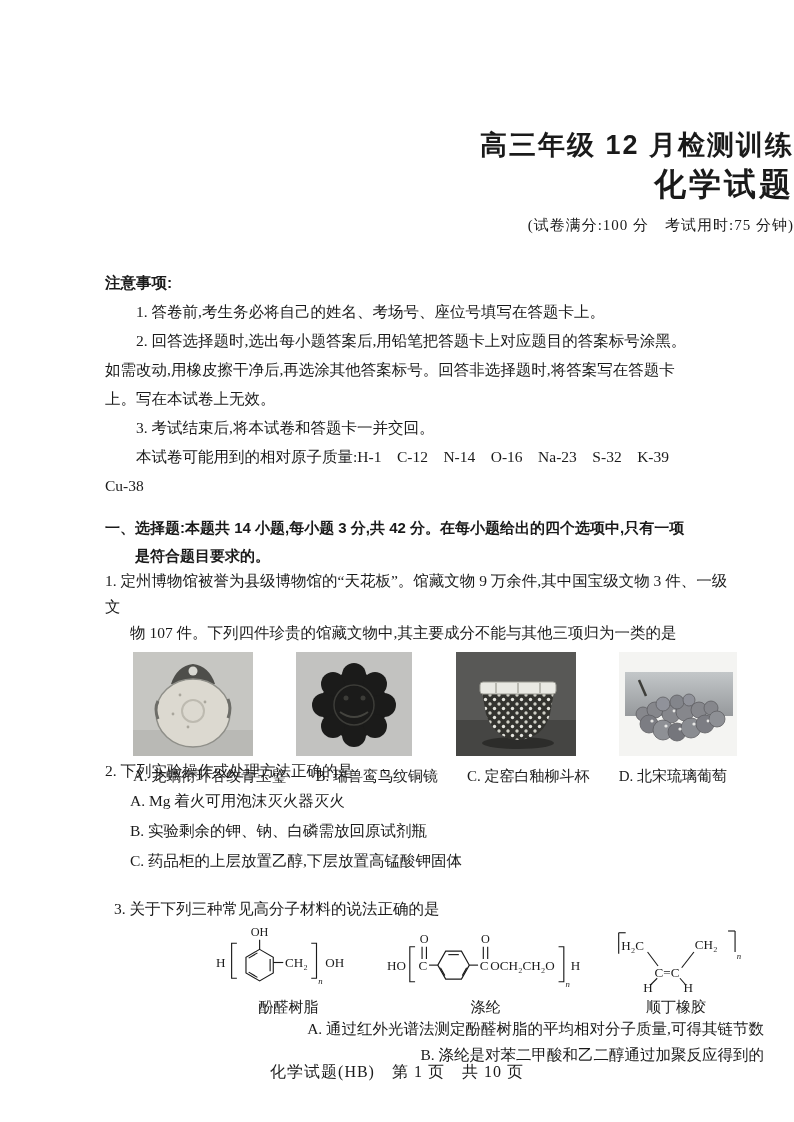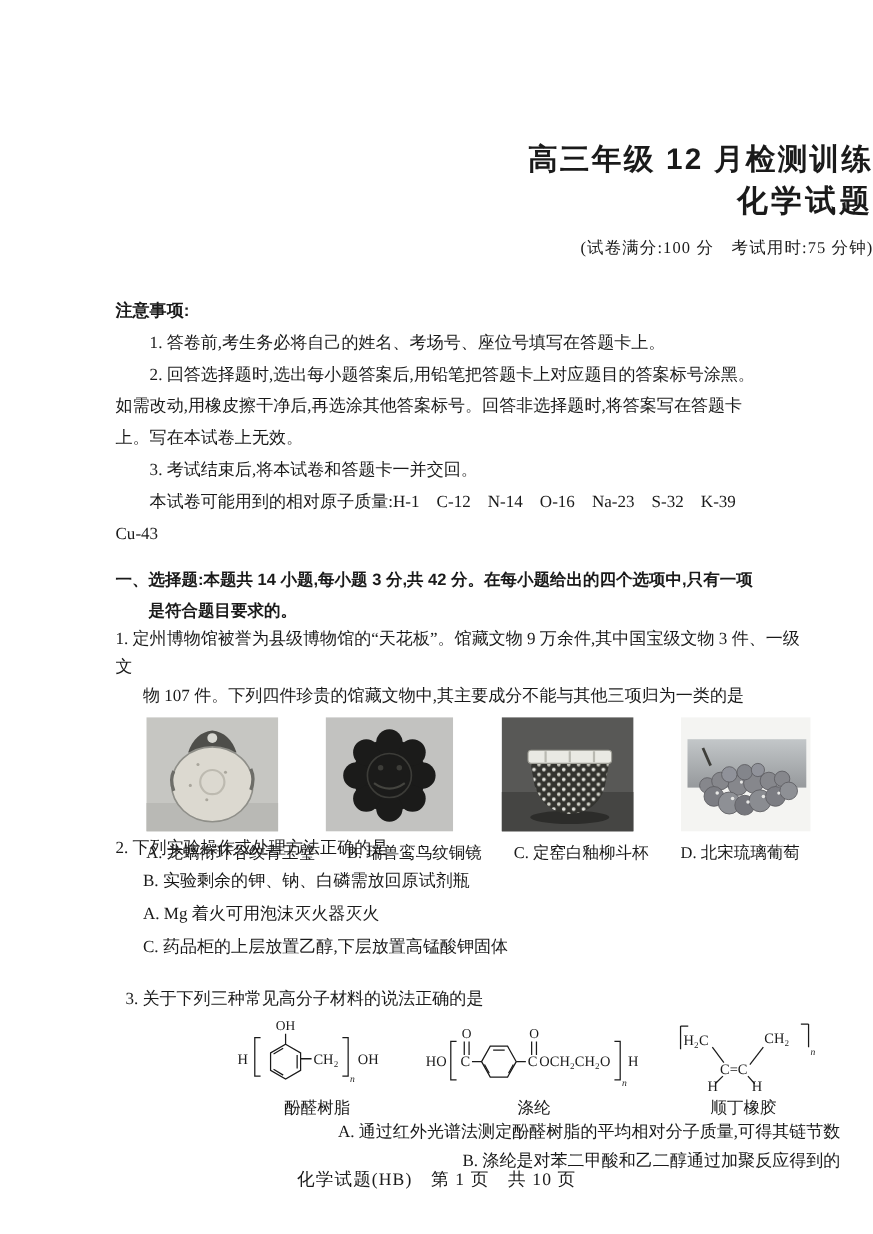--- a/index.html
+++ b/index.html
@@ -12,22 +12,22 @@
     font-family: "Liberation Serif", serif;
     overflow: hidden;
   }
   .abs { position:absolute; }
   .title-block { top:128px; left:0; width:794px; text-align:right; }
   .exam-title {
     margin:0; font-family:"Liberation Sans",sans-serif;
     font-size:27px; font-weight:700; letter-spacing:2px; line-height:34px;
   }
   .exam-subject {
-    margin:6px 0 0 0; font-family:Liberation Serif, serif;
-    font-size:28px; font-weight:700; letter-spacing:3px; line-height:32px;
+    margin:6px 0 0 0; font-family:Liberation Sans, sans-serif;
+    font-size:32px; font-weight:700; letter-spacing:3px; line-height:32px;
   }
   .exam-info { margin:16px 0 0 0; font-size:15px; letter-spacing:1px; }
 
   .notice { top:268px; left:105px; width:602px; }
   .line { font-size:15.5px; line-height:29px; margin:0; }
   .indent2 { text-indent:2em; }
   .bold-hei { font-weight:700; font-family:"Liberation Sans",sans-serif; }
 
   .section-heading { top:514px; left:105px; width:608px; }
   .sec-line { font-size:15px; line-height:28px; margin:0; font-weight:700;
@@ -75,21 +75,21 @@
   </header>
 
   <section class="abs notice">
     <p class="line bold-hei">注意事项:</p>
     <p class="line indent2">1. 答卷前,考生务必将自己的姓名、考场号、座位号填写在答题卡上。</p>
     <p class="line indent2">2. 回答选择题时,选出每小题答案后,用铅笔把答题卡上对应题目的答案标号涂黑。</p>
     <p class="line">如需改动,用橡皮擦干净后,再选涂其他答案标号。回答非选择题时,将答案写在答题卡</p>
     <p class="line">上。写在本试卷上无效。</p>
     <p class="line indent2">3. 考试结束后,将本试卷和答题卡一并交回。</p>
     <p class="line indent2">本试卷可能用到的相对原子质量:H-1　C-12　N-14　O-16　Na-23　S-32　K-39</p>
-    <p class="line">Cu-43</p>
+    <p class="line">Cu-38</p>
   </section>
 
   <section class="abs section-heading">
     <p class="sec-line">一、选择题:本题共 14 小题,每小题 3 分,共 42 分。在每小题给出的四个选项中,只有一项</p>
     <p class="sec-line sec-indent">是符合题目要求的。</p>
   </section>
 
   <section class="abs q1">
     <p class="q-line">1. 定州博物馆被誉为县级博物馆的“天花板”。馆藏文物 9 万余件,其中国宝级文物 3 件、一级文</p>
     <p class="q-line indent-q">物 107 件。下列四件珍贵的馆藏文物中,其主要成分不能与其他三项归为一类的是</p>
@@ -189,22 +189,22 @@
     <div class="q1-labels">
       <span>A. 龙螭衔环谷纹青玉璧</span>
       <span>B. 瑞兽鸾鸟纹铜镜</span>
       <span>C. 定窑白釉柳斗杯</span>
       <span>D. 北宋琉璃葡萄</span>
     </div>
   </section>
 
   <section class="abs q2">
     <p class="stem">2. 下列实验操作或处理方法正确的是</p>
+    <p class="opt">A. Mg 着火可用泡沫灭火器灭火</p>
     <p class="opt">B. 实验剩余的钾、钠、白磷需放回原试剂瓶</p>
-    <p class="opt">A. Mg 着火可用泡沫灭火器灭火</p>
     <p class="opt">C. 药品柜的上层放置乙醇,下层放置高锰酸钾固体</p>
   </section>
 
   <section class="abs q3">
     <p class="stem">3. 关于下列三种常见高分子材料的说法正确的是</p>
 
     <div class="q3-structures">
 
       <figure class="structure-fig">
         <svg width="149" height="70" viewBox="0 0 170 80">

